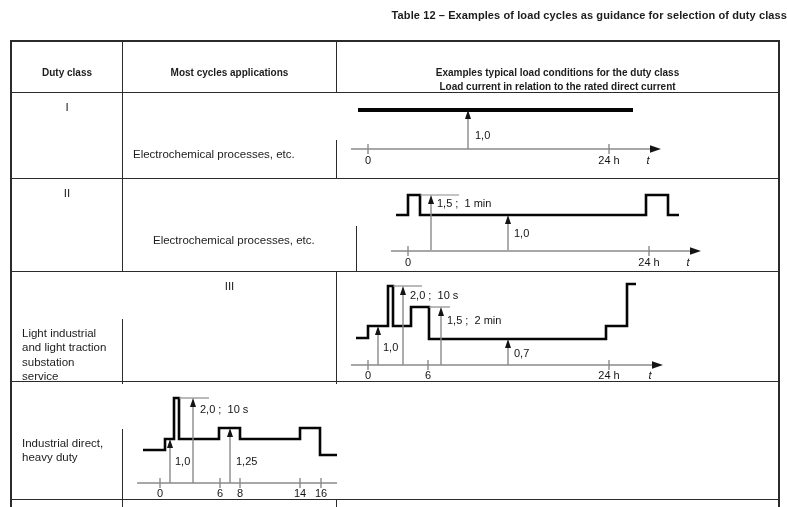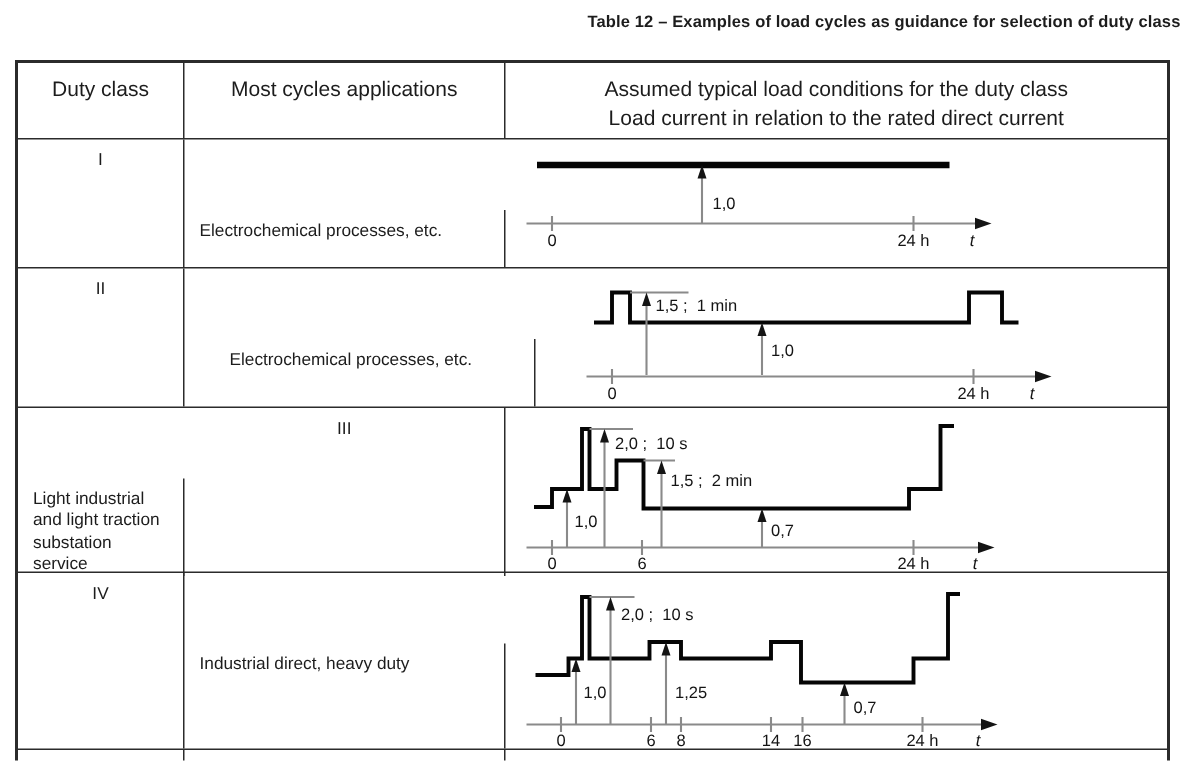--- a/index.html
+++ b/index.html
@@ -13,21 +13,21 @@
   }
   .tbl {
     position:absolute; left:10px; top:40px; width:766px;
     border:2px solid #2b2b2b; background:#fff;
   }
   .trow { display:grid; grid-template-columns:111px 214px 1fr; }
   .trow + .trow { border-top:1.6px solid #2b2b2b; }
   .cell { border-right:1.6px solid #2b2b2b; box-sizing:border-box; }
   .cell:last-child { border-right:none;text-align:center; }
   .hdr { height:50px; }
-  .hdr .cell { font-weight:normal; font-size:14px; text-align:center; padding-top:8px; line-height:1.35; }
+  .hdr .cell { font-weight:bold; font-size:10px; text-align:center; padding-top:24px; line-height:1.35; }
   .class-cell { text-align:center; padding-top:8px; font-size:11.5px; }
   .app-cell { padding:7px 8px 0 10px; font-size:11.5px; line-height:1.25;margin-top:47px; }
   .diag-cell { position:relative; overflow:hidden; }
   .diag-cell svg { display:block; margin-left:6px; }
   .r1 { height:85px; } .r2 { height:92px;gap:20px; } .r3 { height:109px; } .r4 { height:117px; }
   .r5 { height:30px; }
   svg text {
     font-family:"Liberation Sans", sans-serif; font-size:11px; fill:#141414; white-space:pre;
   }
   svg text.tlab { font-style:italic; }
@@ -41,21 +41,21 @@
 <body>
 
 <div class="doc-title">Table 12 – Examples of load cycles as guidance for selection of duty class</div>
 
 <div class="tbl">
 
   <div class="trow hdr">
     <div class="cell">Duty class</div>
     <div class="cell">Most cycles applications</div>
     <div class="cell">
-      <div>Assumed typical load conditions for the duty class</div>
+      <div>Examples typical load conditions for the duty class</div>
       <div>Load current in relation to the rated direct current</div>
     </div>
   </div>
 
   <div class="trow r1">
     <div class="cell class-cell">I</div>
     <div class="cell app-cell">Electrochemical processes, etc.</div>
     <div class="cell diag-cell">
       <svg width="330" height="85" viewBox="0 0 330 85">
         <line class="wave-flat" x1="15" y1="17" x2="290" y2="17"></line>
@@ -124,21 +124,20 @@
         <line class="gline" x1="266" y1="88" x2="266" y2="98"></line>
         <text x="25" y="107" text-anchor="middle">0</text>
         <text x="85" y="107" text-anchor="middle">6</text>
         <text x="266" y="107" text-anchor="middle">24 h</text>
         <text class="tlab" x="307" y="107" text-anchor="middle">t</text>
       </svg>
     </div>
   </div>
 
   <div class="trow r4">
-    <div class="cell class-cell">IV</div>
     <div class="cell app-cell">Industrial direct, heavy duty</div>
     <div class="cell diag-cell">
       <svg width="330" height="117" viewBox="0 0 330 117">
         <path class="wave" d="M14 68 H36 V57 H45 V16 H50 V57 H90 V46 H111 V57 H171 V46 H191 V73 H266 V57 H289 V14 H297"></path>
         <line class="refline" x1="50" y1="16" x2="80" y2="16"></line>
         <line class="gline" x1="64" y1="101" x2="64" y2="22"></line>
         <polygon class="ahead" points="64,16 61,25 67,25"></polygon>
         <text x="71" y="31">2,0 ;  10 s</text>
         <line class="gline" x1="41" y1="101" x2="41" y2="63"></line>
         <polygon class="ahead" points="41,57 38,66 44,66"></polygon>

